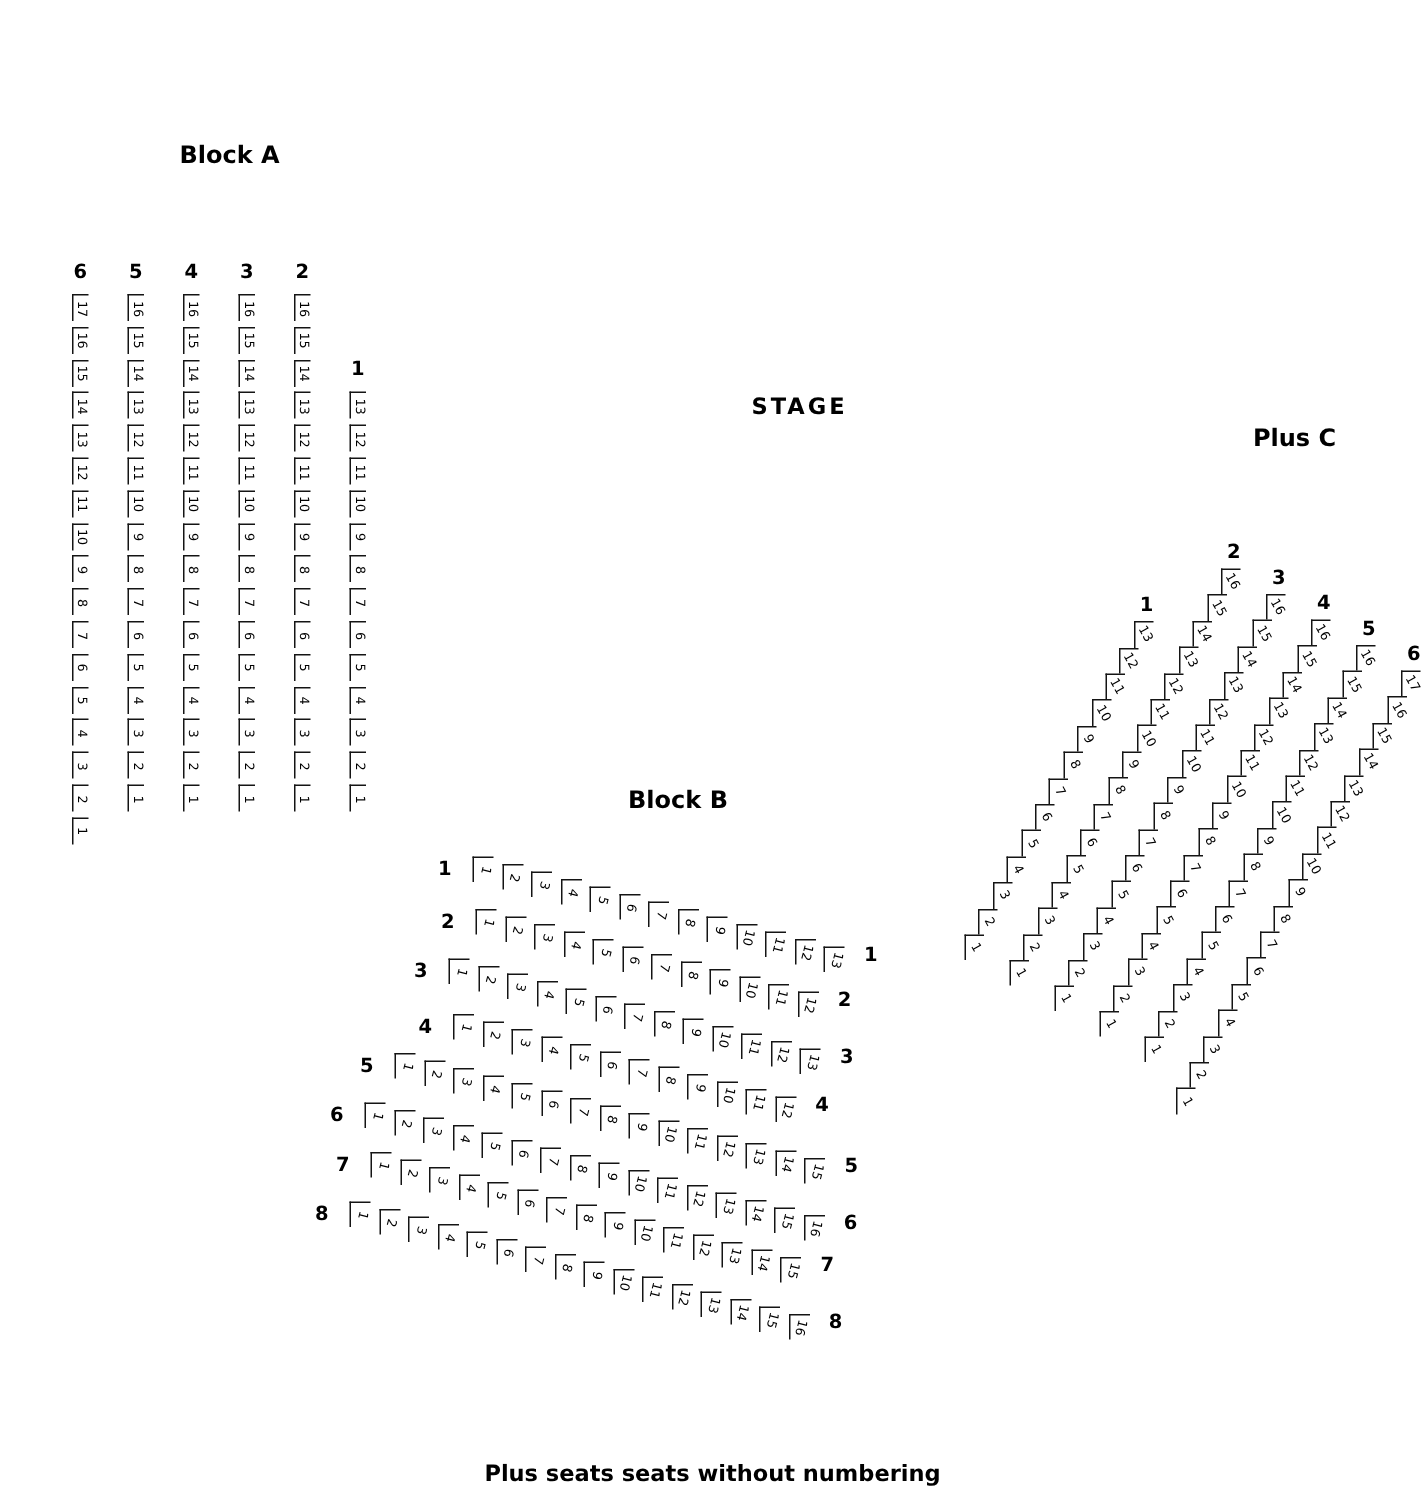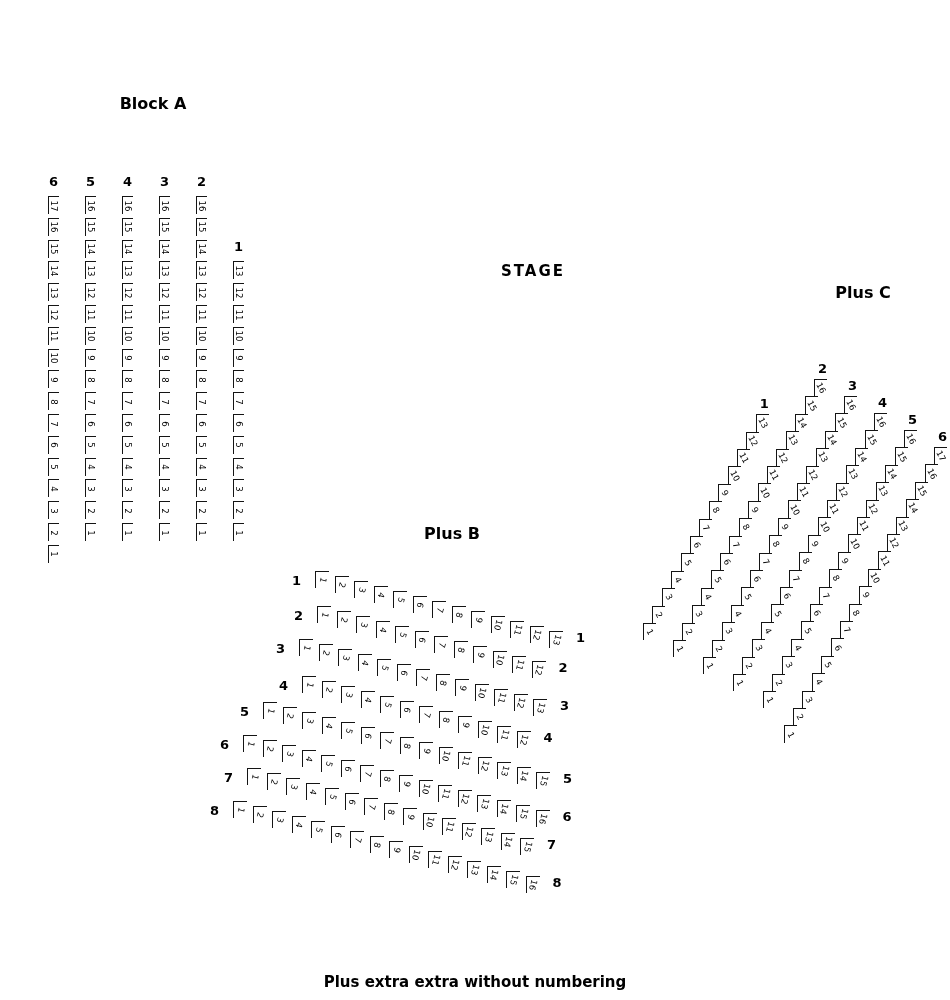--- a/index.html
+++ b/index.html
@@ -37,23 +37,23 @@
 </style>
 </head>
 <body>
 
 <div class="title" style="left:153px;top:103px">Block A</div>
 
 <div class="stage" style="left:533px;top:271px">STAGE</div>
 
 <div class="title" style="left:863px;top:292px">Plus C</div>
 
-<div class="title" style="left:452px;top:533px">Plus B</div>
+<div class="title" style="left:452px;top:533px">Block B</div>
 
-<div class="caption" style="left:475px;top:982px">Plus extra extra without numbering</div>
+<div class="caption" style="left:475px;top:982px">Plus seats seats without numbering</div>
 
 <div id="seat-layer">
     <div class="hdr" style="left: 53.5px; top: 188px; transform: translate(-50%, -100%);">6</div>
     <div class="seat" style="left: 48px; top: 196px; width: 11px; height: 18px;">
       <span class="num" style="transform: translate(-50%, -50%) rotate(90deg);">17</span>
     </div>
     <div class="seat" style="left: 48px; top: 217.8px; width: 11px; height: 18px;">
       <span class="num" style="transform: translate(-50%, -50%) rotate(90deg);">16</span>
     </div>
     <div class="seat" style="left: 48px; top: 239.6px; width: 11px; height: 18px;">

